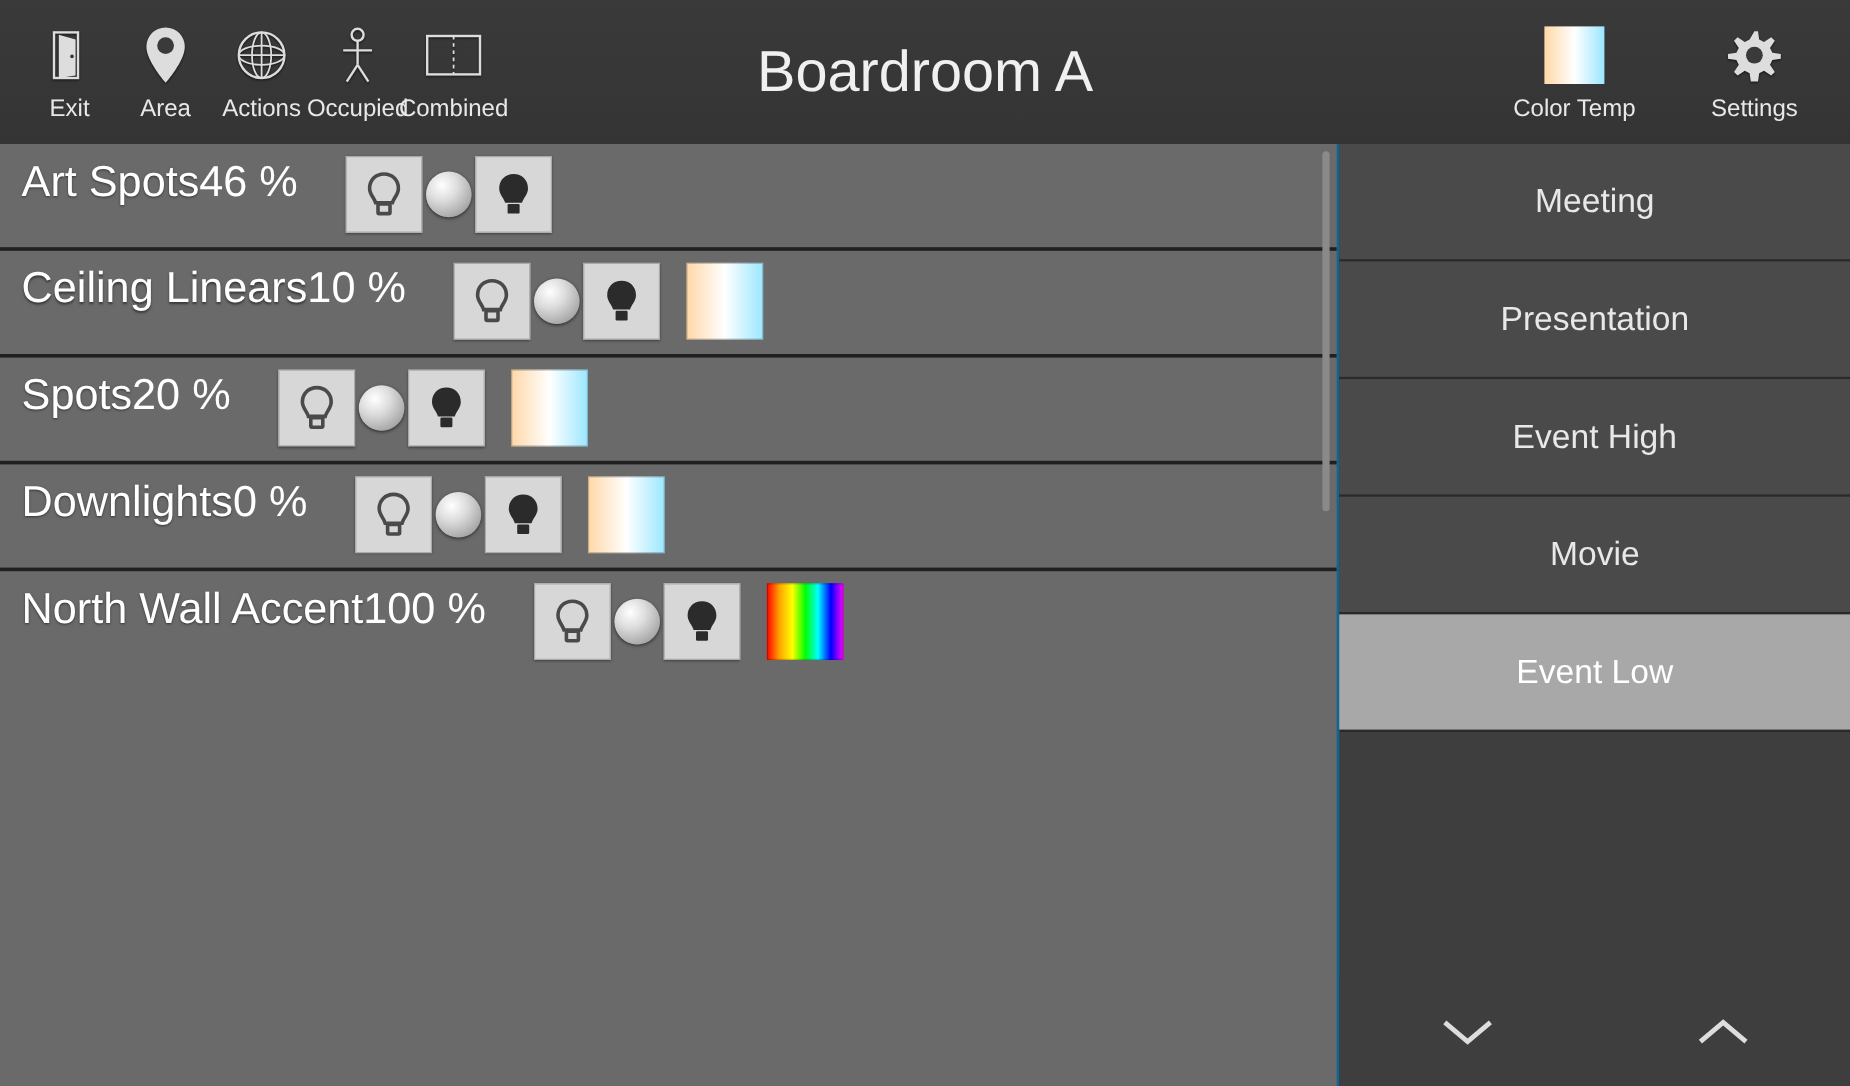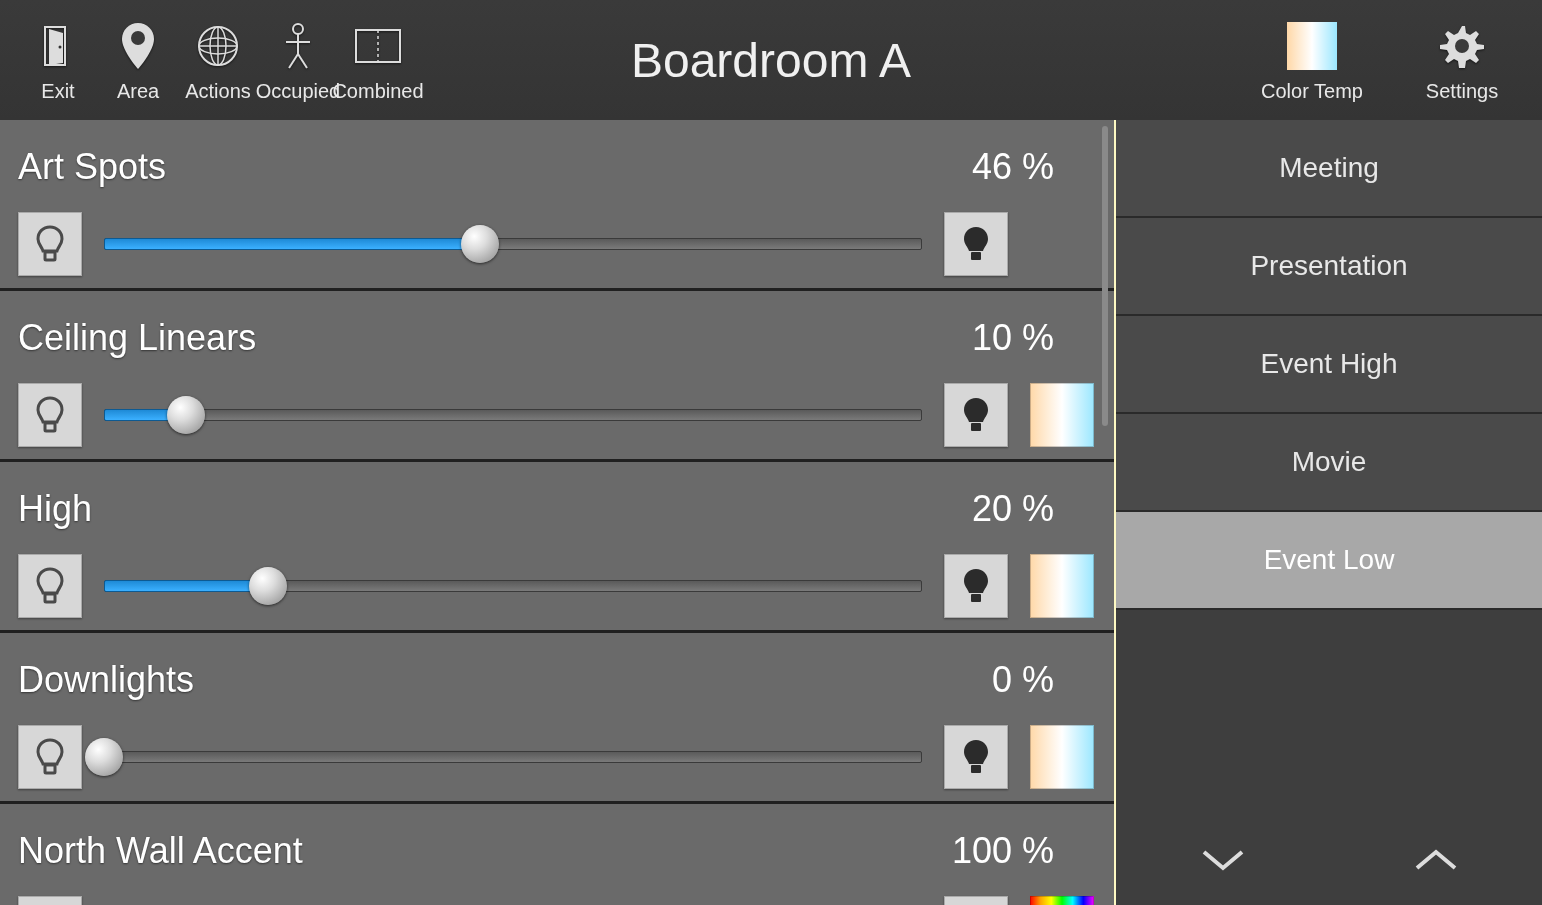--- a/index.html
+++ b/index.html
@@ -14,39 +14,39 @@
   .tb-btn svg { filter: drop-shadow(0 1px 1px rgba(0,0,0,.6)); }
   .tb-title { position: absolute; left: 0; right: 0; text-align: center; color: #f0f0f0; font-size: 48px; font-weight: 300; pointer-events: none; }
   .tb-right { margin-left: auto; display: flex; gap: 30px; padding-right: 20px; }
   .tb-right .tb-btn { width: 120px; }
 
   
   .body { flex: 1; display: flex; min-height: 0; }
   .channels { flex: 1; display: flex; flex-direction: column; background: #6a6a6a; padding: 0; overflow: hidden; position: relative; }
   .scroll-ind { position: absolute; right: 6px; top: 6px; width: 6px; height: 300px; background: #8a8a8a; border-radius: 3px; }
 
-  .ch-row { border-bottom: 3px solid #202020; padding: 26px 20px 12px 18px; display: flex; flex-direction: column; gap: 24px; }
+  .ch-row { border-bottom: 3px solid #202020; padding: 10px 20px 12px 18px; display: flex; flex-direction: row; gap: 0; }
   .ch-row:last-child { border-bottom: none; }
   .ch-head { display: flex; align-items: baseline; }
   .ch-name { color: #fff; font-size: 36px; font-weight: 300; text-shadow: 0 1px 2px rgba(0,0,0,.5); }
   .ch-pct { margin-left: auto; color: #fff; font-size: 36px; font-weight: 300; padding-right: 40px; text-align: center; }
 
   .ch-ctrl { display: flex; align-items: center; gap: 22px; }
   .sq-btn { width: 64px; height: 64px; background: #d7d7d7; display: flex; align-items: center; justify-content: center; cursor: pointer; box-shadow: inset 0 0 0 1px #aaa, 0 1px 2px rgba(0,0,0,.4); }
   .sq-btn.dark { background: #d7d7d7; }
   .slider { flex: 1; height: 40px; position: relative; }
   .track { position: absolute; left: 0; right: 0; top: 50%; height: 12px; transform: translateY(-50%); background: linear-gradient(#5a5a5a,#7a7a7a); border: 1px solid #3a3a3a; border-radius: 2px; }
   .fill { position: absolute; left: 0; top: 50%; height: 12px; transform: translateY(-50%); background: linear-gradient(#1e8ad6,#3bb0ff); border: 1px solid #0d5a92; border-radius: 2px; }
   .thumb { position: absolute; top: 50%; width: 38px; height: 38px; transform: translate(-50%,-50%); border-radius: 50%; background: radial-gradient(circle at 35% 30%, #fff 0%, #ddd 35%, #888 100%); box-shadow: 0 1px 3px rgba(0,0,0,.6); cursor: pointer; }
 
   .ct-swatch { width: 64px; height: 64px; background: linear-gradient(90deg, #ffd8a8 0%, #fff 50%, #9be7ff 100%); cursor: pointer; box-shadow: inset 0 0 0 1px rgba(0,0,0,.2); }
   .rgb-swatch { width: 64px; height: 64px; background: linear-gradient(90deg, red, orange, yellow, lime, cyan, blue, magenta); cursor: pointer; box-shadow: inset 0 0 0 1px rgba(0,0,0,.2); }
 
   
-  .presets { width: 428px; background: #3e3e3e; display: flex; flex-direction: column; border-left: 2px solid #fef9c3; }
+  .presets { width: 428px; background: #3e3e3e; display: flex; flex-direction: column; border-left: 2px solid #0369a1; }
   .preset { flex: 0 0 98px; display: flex; align-items: center; justify-content: center; color: #e8e8e8; font-size: 28px; background: #4a4a4a; border-bottom: 2px solid #2a2a2a; cursor: pointer; }
   .preset.active { background: #a8a8a8; color: #fff; }
   .presets .spacer { flex: 1; }
   .preset-nav { height: 90px; display: flex; }
   .preset-nav .navbtn { flex: 1; display: flex; align-items: center; justify-content: center; background: #3e3e3e; cursor: pointer; }
   .preset-nav .navbtn svg { stroke: #ddd; }
 
   .bulb-outline { stroke: #4a4a4a; fill: none; stroke-width: 3; }
   .bulb-solid { fill: #2b2b2b; }
 </style>
@@ -193,21 +193,21 @@
               <svg width="32" height="40" viewBox="0 0 32 40">
                 <path d="M16 3 C9 3 4 8 4 15 C4 20 8 23 9 27 L23 27 C24 23 28 20 28 15 C28 8 23 3 16 3 Z" class="bulb-solid"></path>
                 <rect x="11" y="28" width="10" height="8" rx="1" class="bulb-solid"></rect>
               </svg>
             </div>
       <div class="ct-swatch"></div>
     </div>
         </div>
         <div class="ch-row">
     <div class="ch-head">
-      <div class="ch-name">High</div>
+      <div class="ch-name">Spots</div>
       <div class="ch-pct">20 %</div>
     </div>
     <div class="ch-ctrl">
       <div class="sq-btn">
               <svg width="32" height="40" viewBox="0 0 32 40">
                 <path d="M16 3 C9 3 4 8 4 15 C4 20 8 23 9 27 L23 27 C24 23 28 20 28 15 C28 8 23 3 16 3 Z" class="bulb-outline"></path>
                 <rect x="11" y="28" width="10" height="8" rx="1" class="bulb-outline"></rect>
               </svg>
             </div>
       <div class="slider">

